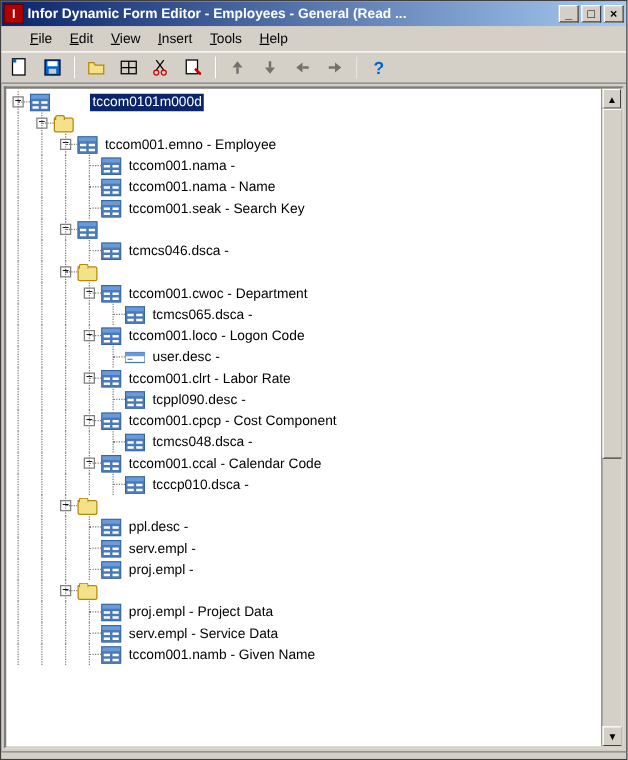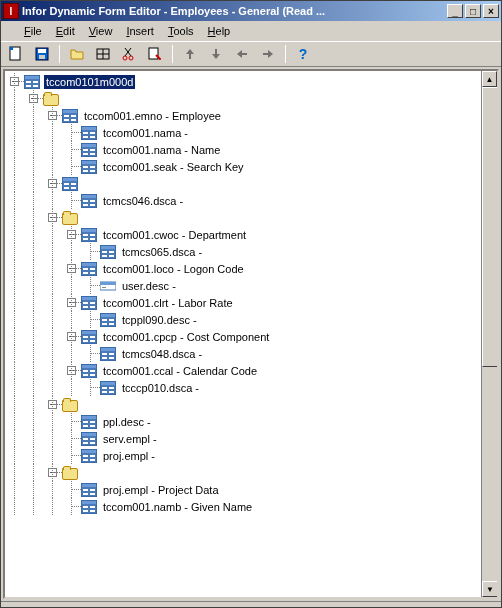--- a/index.html
+++ b/index.html
@@ -138,21 +138,21 @@
   }
   .form-icon {
     display:flex;align-items:center;justify-content:center;
   }
   .form-icon svg { width:16px;height:14px; }
   .field-icon {
     display:flex;align-items:center;justify-content:center;
   }
   .field-icon svg { width:16px;height:12px; }
   .node-label { padding:1px 2px; }
-  .node-label.selected { background:#0a246a;color:#fff; }
+  .node-label.selected { background:#0a246a;color:#fff;margin-left:28px; }
   .statusbar {
     height:20px;
     border-top:1px solid #808080;
     padding:2px 4px;
     display:flex;align-items:center;
     background:#d4d0c8;
   }
   .dotted-v::before {
     content:'';position:absolute;left:9px;top:0;height:100%;
     border-left:1px dotted #808080;
@@ -665,20 +665,37 @@
         <div class="node-icon form-icon">
           <svg viewBox="0 0 16 14">
             <rect x="0" y="0" width="16" height="14" fill="#4a7ab8" stroke="#2a5a98"></rect>
             <rect x="1" y="1" width="14" height="3" fill="#6a9ad8"></rect>
             <rect x="2" y="6" width="5" height="2" fill="#fff"></rect>
             <rect x="9" y="6" width="5" height="2" fill="#fff"></rect>
             <rect x="2" y="10" width="5" height="2" fill="#fff"></rect>
             <rect x="9" y="10" width="5" height="2" fill="#fff"></rect>
           </svg>
         </div>
+        <span class="node-label">serv.empl - Service Data</span>
+      </div>
+      <div class="tree-row">
+        <div class="indent-cell dotted-v"></div>
+        <div class="indent-cell dotted-v"></div>
+        <div class="indent-cell dotted-v"></div>
+        <div class="expander dotted-v dotted-h"></div>
+        <div class="node-icon form-icon">
+          <svg viewBox="0 0 16 14">
+            <rect x="0" y="0" width="16" height="14" fill="#4a7ab8" stroke="#2a5a98"></rect>
+            <rect x="1" y="1" width="14" height="3" fill="#6a9ad8"></rect>
+            <rect x="2" y="6" width="5" height="2" fill="#fff"></rect>
+            <rect x="9" y="6" width="5" height="2" fill="#fff"></rect>
+            <rect x="2" y="10" width="5" height="2" fill="#fff"></rect>
+            <rect x="9" y="10" width="5" height="2" fill="#fff"></rect>
+          </svg>
+        </div>
         <span class="node-label">tccom001.namb - Given Name</span>
       </div>
     </div>
   <div class="vscroll">
     <div class="arrow">▲</div>
     <div class="thumb"></div>
     <div class="arrow bot">▼</div>
   </div>
 </div>
 

